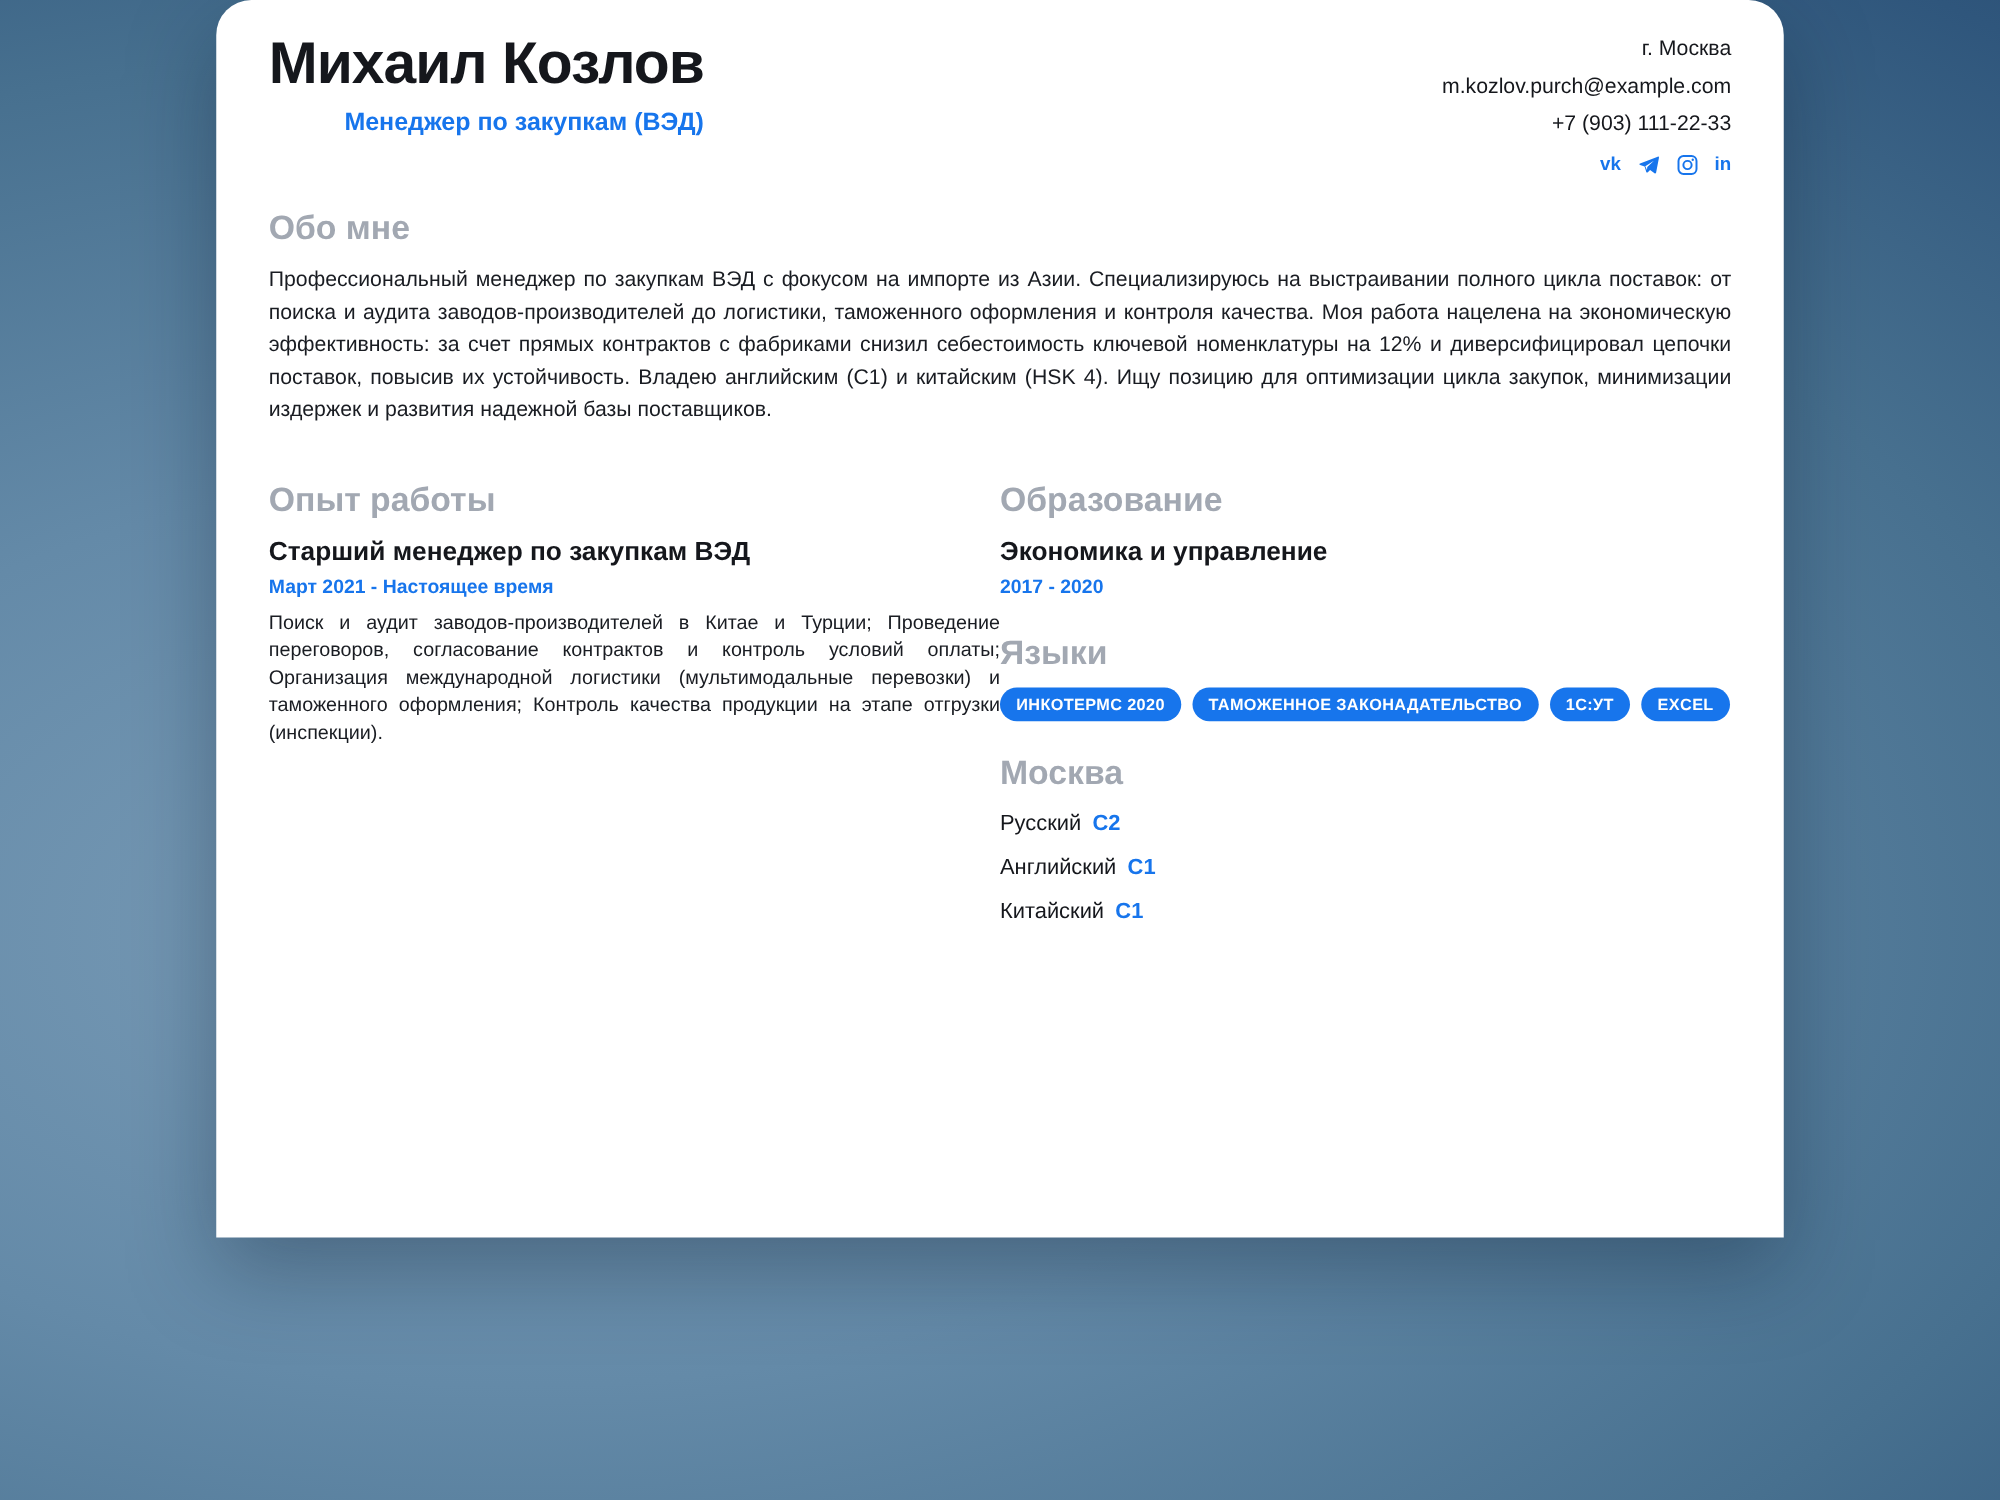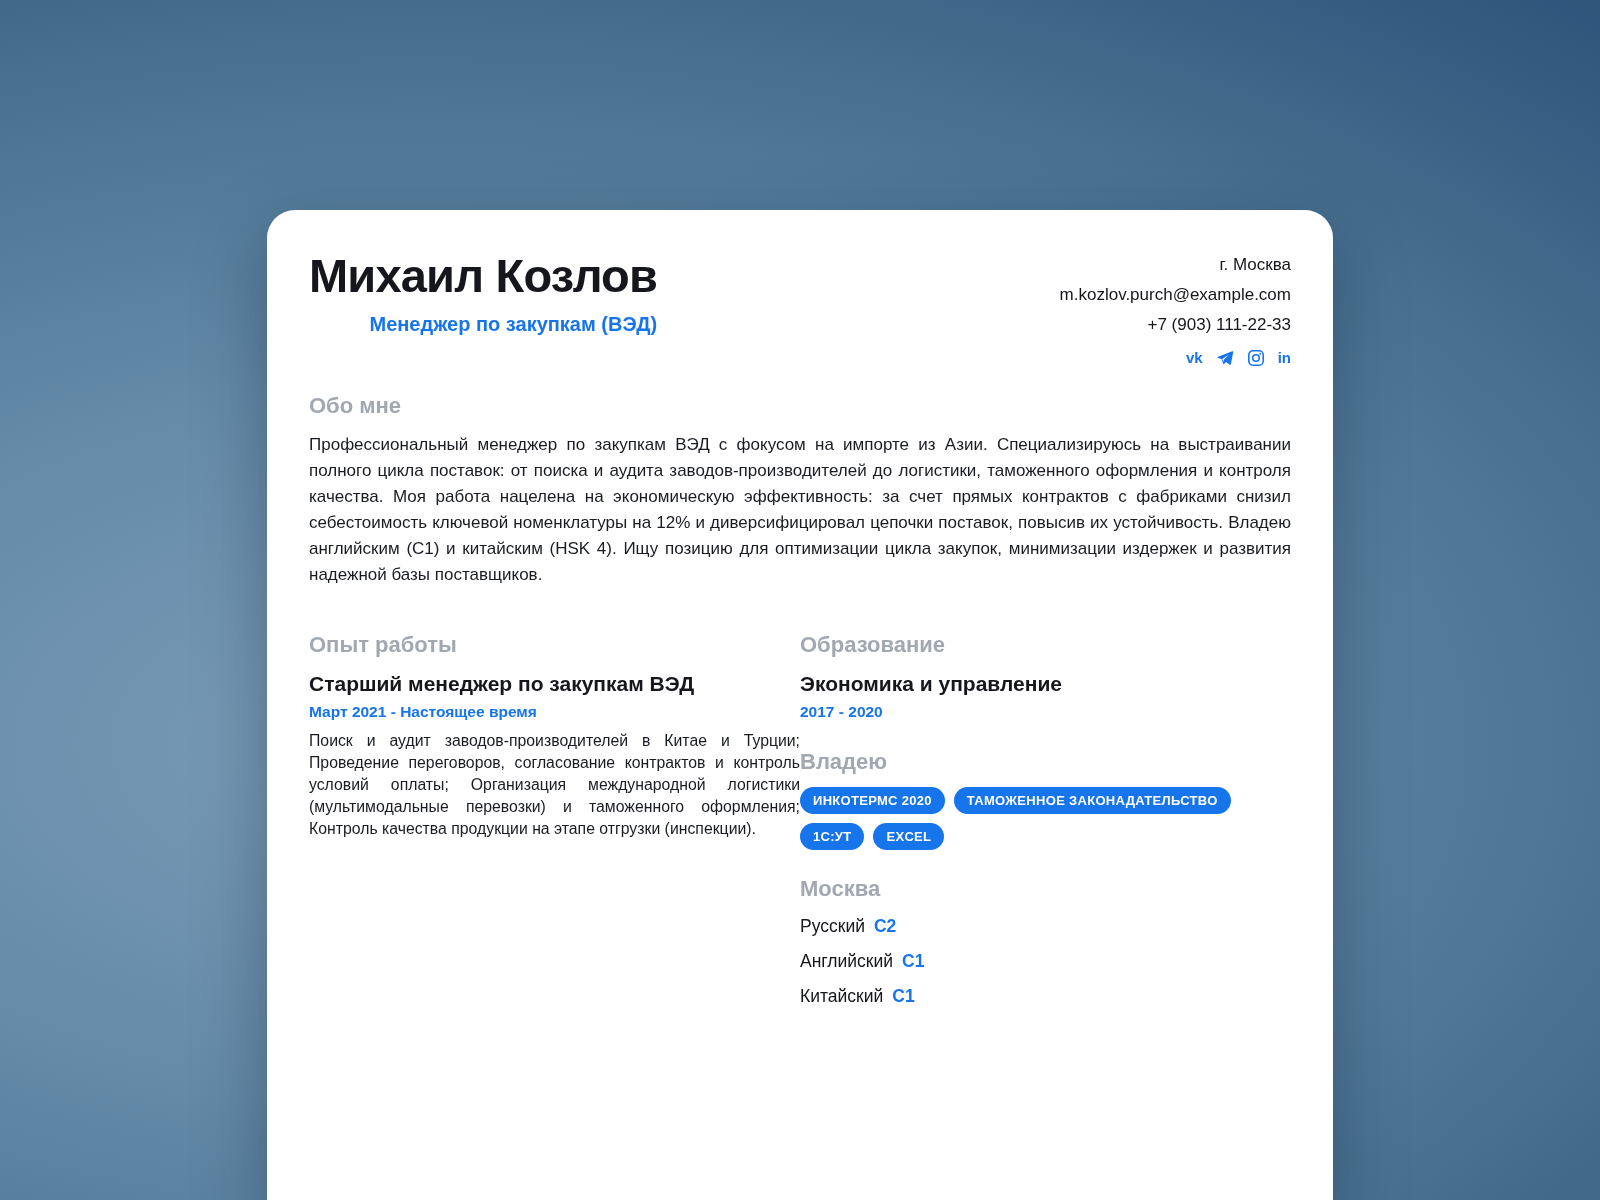--- a/index.html
+++ b/index.html
@@ -9,34 +9,34 @@
     --text-body:#191c22;
   }
   *{box-sizing:border-box;}
   body{margin:0;font-family:"Liberation Sans", sans-serif;}
   .stage{
     width:1600px;height:1200px;overflow:hidden;
     background:radial-gradient(130% 95% at 26% 62%, #7b9db8 0%, #648aa8 32%, #47708f 62%, #2f567c 85%, #27496c 100%);
     display:flex;justify-content:center;align-items:flex-start;
   }
   .card{
-    width:1066px;min-height:990px;margin-top:210px;
+    width:1254px;min-height:990px;
     background:#ffffff;border-radius:28px 28px 0 0;
-    padding:38px 42px 60px;
+    padding:22px 42px 60px;
     box-shadow:0 25px 70px rgba(10,25,45,.35);
   }
   .top{display:flex;justify-content:space-between;align-items:flex-start;}
   h1{margin:0;font-size:47px;font-weight:800;letter-spacing:-0.8px;color:var(--text-dark);}
   .role{margin-top:10px;font-size:20px;font-weight:700;color:var(--accent);text-align:right;}
   .contact{text-align:right;font-size:17px;color:var(--text-dark);line-height:30px;padding-top:2px;}
   .socials{display:flex;justify-content:flex-end;align-items:center;gap:13px;margin-top:9px;color:var(--accent);}
   .socials .ic{display:inline-flex;align-items:center;justify-content:flex-start;height:18px;cursor:pointer;}
   .icon-text{font-weight:800;font-size:15px;line-height:18px;color:var(--accent);}
   .socials svg{display:block;}
-  h2{font-size:22px;font-weight:700;color:var(--heading-gray);margin:0;}
+  h2{font-size:27px;font-weight:700;color:var(--heading-gray);margin:0;}
   .about{margin-top:26px;}
   .about p{margin:13px 0 0;font-size:17px;line-height:26px;text-align:justify;color:var(--text-body);}
   .columns{display:grid;grid-template-columns:1fr 1fr;margin-top:44px;}
   h3{margin:14px 0 0;font-size:21px;font-weight:700;color:var(--text-dark);}
   .company{margin-top:9px;font-size:17.5px;color:var(--text-body);}
   .period{margin-top:7px;font-size:15.5px;font-weight:700;color:var(--accent);}
   .desc{margin:9px 0 0;font-size:15.8px;line-height:22px;text-align:justify;color:var(--text-body);}
   .school{margin-top:9px;font-size:17.5px;line-height:26px;color:var(--text-body);}
   .skills{margin-top:28px;}
   .badges{margin-top:12px;display:flex;flex-wrap:wrap;gap:9px;}
@@ -102,21 +102,21 @@
       </section>
 
       <div class="right-col">
         <section class="education">
           <h2>Образование</h2>
           <h3>Экономика и управление</h3>
           <div class="period">2017 - 2020</div>
         </section>
 
         <section class="skills">
-          <h2>Владею</h2>
+          <h2>Языки</h2>
           <div class="badges">
             <span class="badge">ИНКОТЕРМС 2020</span>
             <span class="badge">ТАМОЖЕННОЕ ЗАКОНАДАТЕЛЬСТВО</span>
             <span class="badge">1С:УТ</span>
             <span class="badge">EXCEL</span>
           </div>
         </section>
 
         <section class="languages">
           <h2>Москва</h2>

